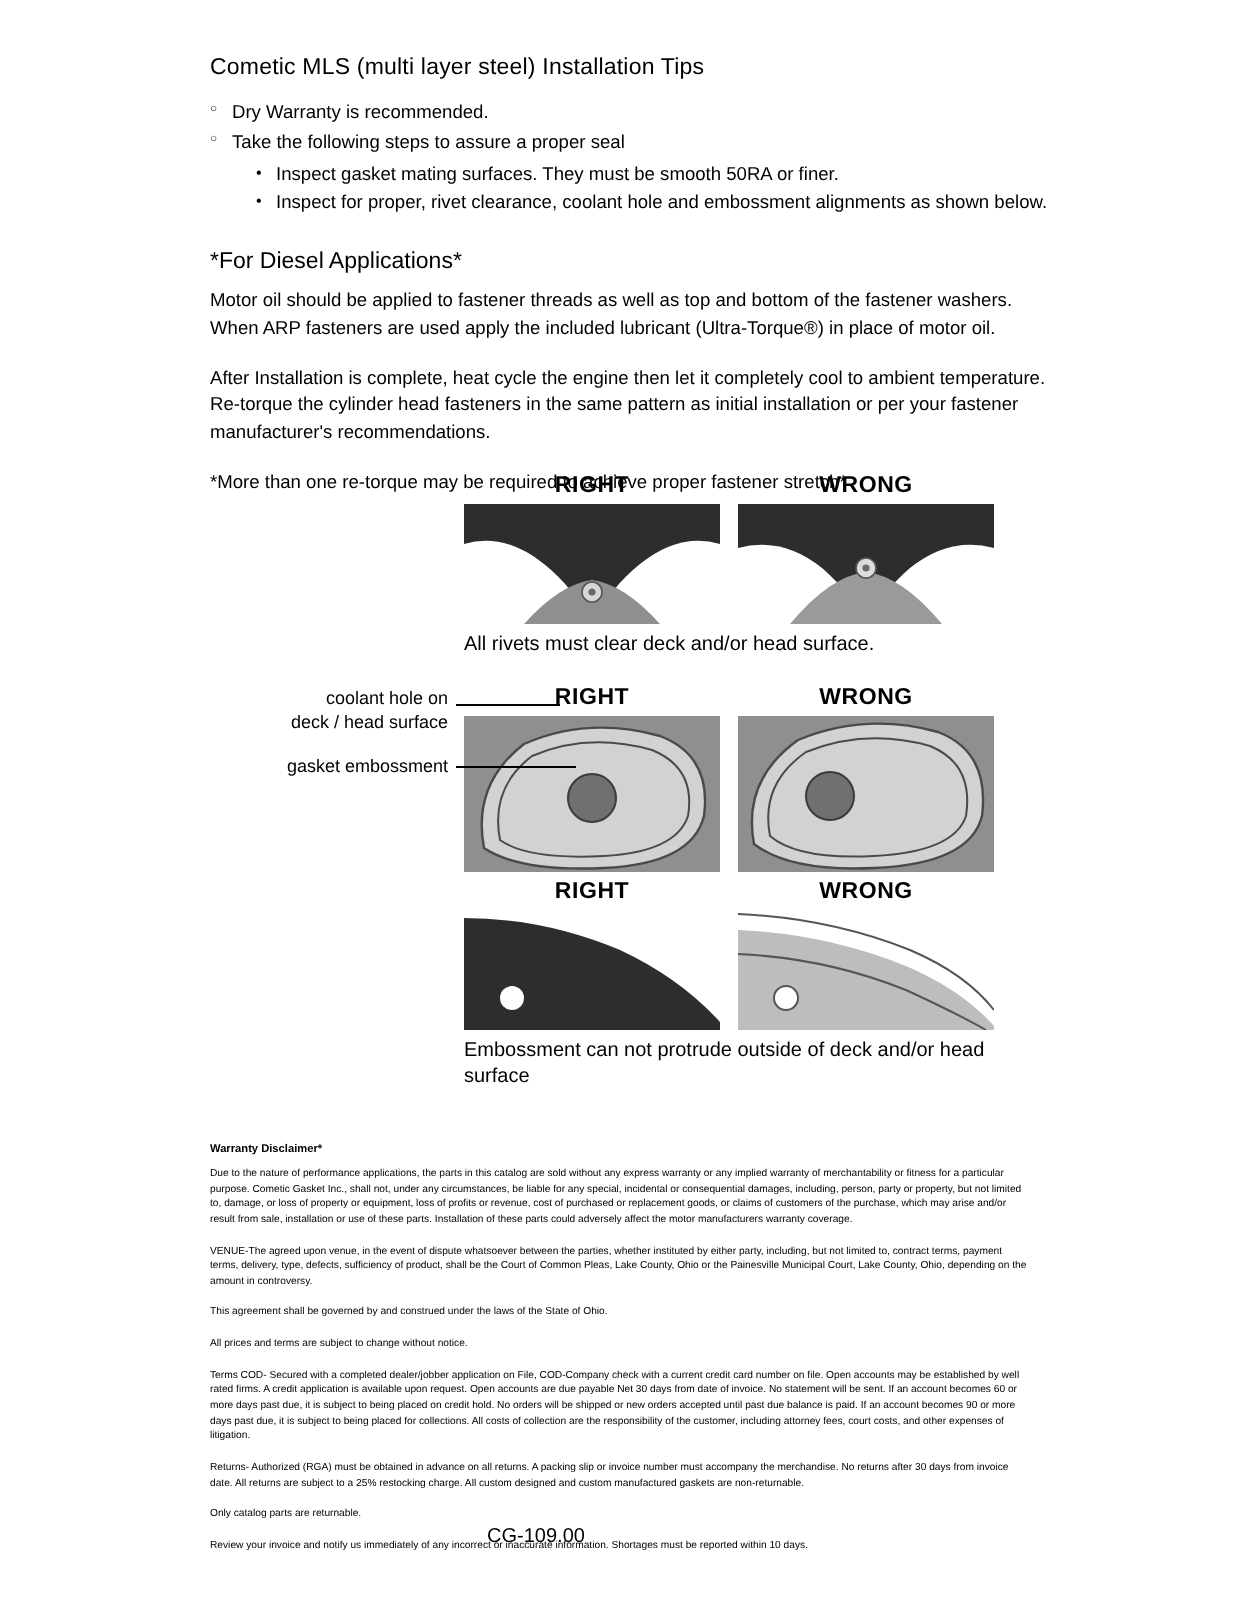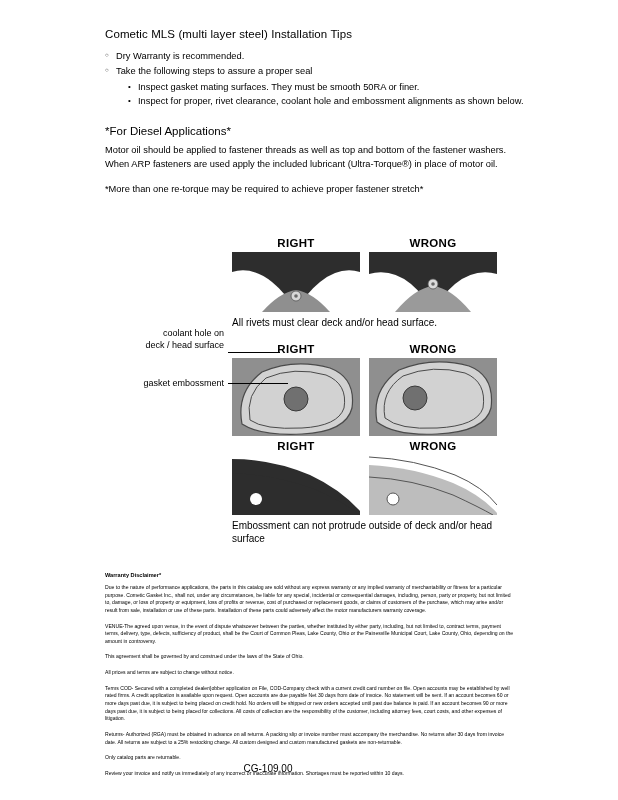--- a/index.html
+++ b/index.html
@@ -192,20 +192,21 @@
           </li>
           <li>
             <span>Inspect for proper, rivet clearance, coolant hole and embossment alignments as shown below.</span>
           </li>
         </ul>
       </li>
     </ul>
 
     <h2 class="section">*For Diesel Applications*</h2>
     <p class="body">Motor oil should be applied to fastener threads as well as top and bottom of the fastener washers. When ARP fasteners are used apply the included lubricant (Ultra-Torque®) in place of motor oil.</p>
+    <p class="body">After Installation is complete, heat cycle the engine then let it completely cool to ambient temperature. Re-torque the cylinder head fasteners in the same pattern as initial installation or per your fastener manufacturer's recommendations.</p>
     <p class="body last">*More than one re-torque may be required to achieve proper fastener stretch*</p>
   </div>
 
   <div class="figures">
 
     <div class="fig-row">
       <div class="fig-labels">
         <span>RIGHT</span>
         <span>WRONG</span>
       </div>
@@ -284,21 +285,21 @@
             <path d="M0 2 Q 46 4 86 20 Q 114 32 128 50" fill="none" stroke="#555" stroke-width="1"></path>
             <path d="M0 22 Q 44 24 84 40 Q 110 52 124 60" fill="none" stroke="#555" stroke-width="1"></path>
             <circle cx="24" cy="44" r="6" fill="#ffffff" stroke="#555" stroke-width="1"></circle>
           </svg>
         </div>
       </div>
       <div class="caption">Embossment can not protrude outside of deck and/or head surface</div>
     </div>
   </div>
 
-  <div class="callout" style="left:124px; top:328px; width:100px;">
+  <div class="callout" style="left:124px; top:344px; width:100px;">
     <div>coolant hole on</div>
     <div>deck / head surface</div>
   </div>
   <div class="callout-line" style="left:228px; top:352px; width:52px;"></div>
 
   <div class="callout" style="left:89px; top:378px; width:135px;">
     <div>gasket embossment</div>
   </div>
   <div class="callout-line" style="left:228px; top:383px; width:60px;"></div>
 

